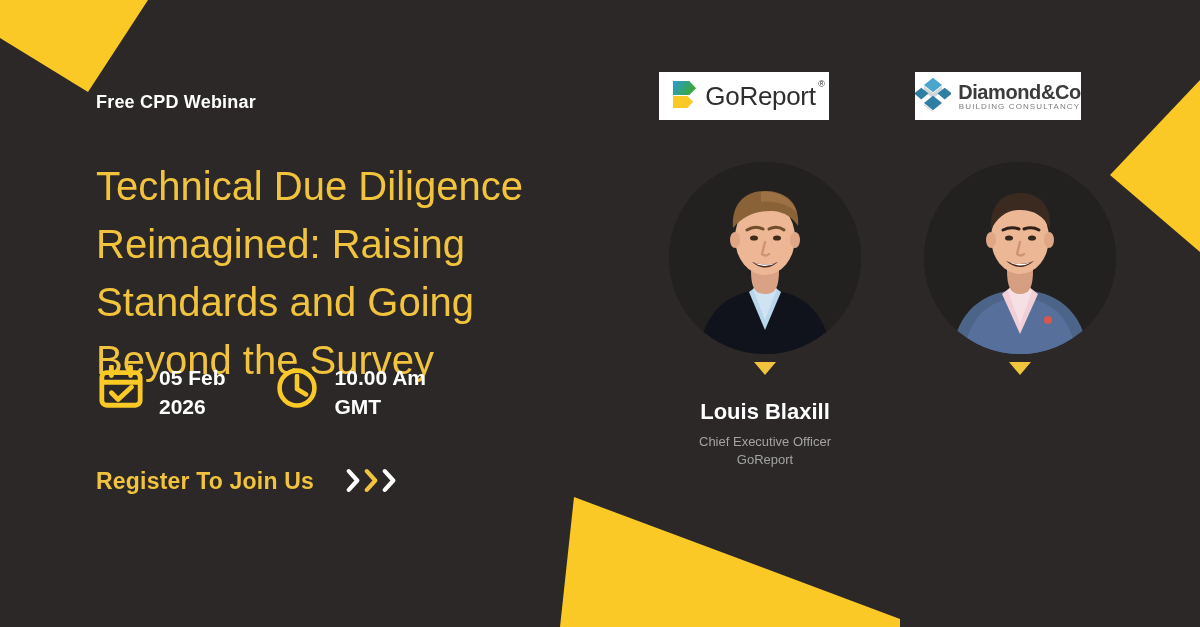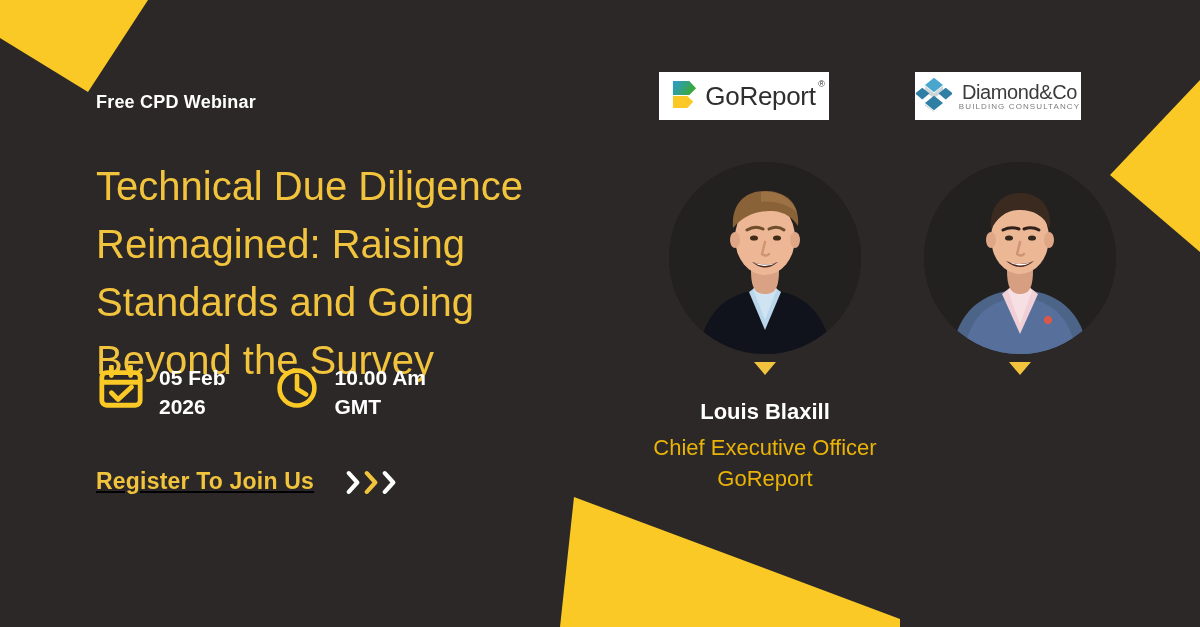--- a/index.html
+++ b/index.html
@@ -71,21 +71,21 @@
     font-size:21px;
     font-weight:bold;
     line-height:1.38;
     padding-top:2px;
     white-space:pre-line;
   }
 
   
   .cta-row {
     position:absolute; left:96px; top:468px;
-    display:flex; align-items:flex-end;text-decoration:underline;
+    display:flex; align-items:flex-start;
   }
   .cta-text {
     color:#f2c33c;
     font-size:23px;
     font-weight:bold;
     letter-spacing:0.2px;
   }
   .cta-arrows {
     margin-left:32px;
     display:flex; align-items:center; gap:3px;
@@ -113,21 +113,21 @@
     font-size:9px; color:#2e2e2e;
   }
   .logo-diamond {
     left:915px; top:72px; width:166px; height:48px;
     flex-direction:row; gap:7px;
   }
   .dm-text { display:flex; flex-direction:column; align-items:center; line-height:1; }
   .dm-name {
     color:#3b3b3b;
     font-size:20px;
-    font-weight:normal;
+    font-weight:bold;
     letter-spacing:-0.4px;
   }
   .dm-sub {
     color:#7c7c7c;
     font-size:8px;
     letter-spacing:1.1px;
     margin-top:1px;
   }
 
   
@@ -156,22 +156,22 @@
     border-top:13px solid #f2c33c;
   }
   .sp-name {
     margin-top:24px;
     color:#ffffff;
     font-size:22px;
     font-weight:bold;
   }
   .sp-role {
     margin-top:8px;
-    color:#eab308;
-    font-size:22px;
+    color:#a3a3a3;
+    font-size:13px;
     line-height:1.4;
     font-weight:400;
     white-space:pre-line;
   }
 </style>
 </head>
 <body>
 
 <div class="canvas">
 

